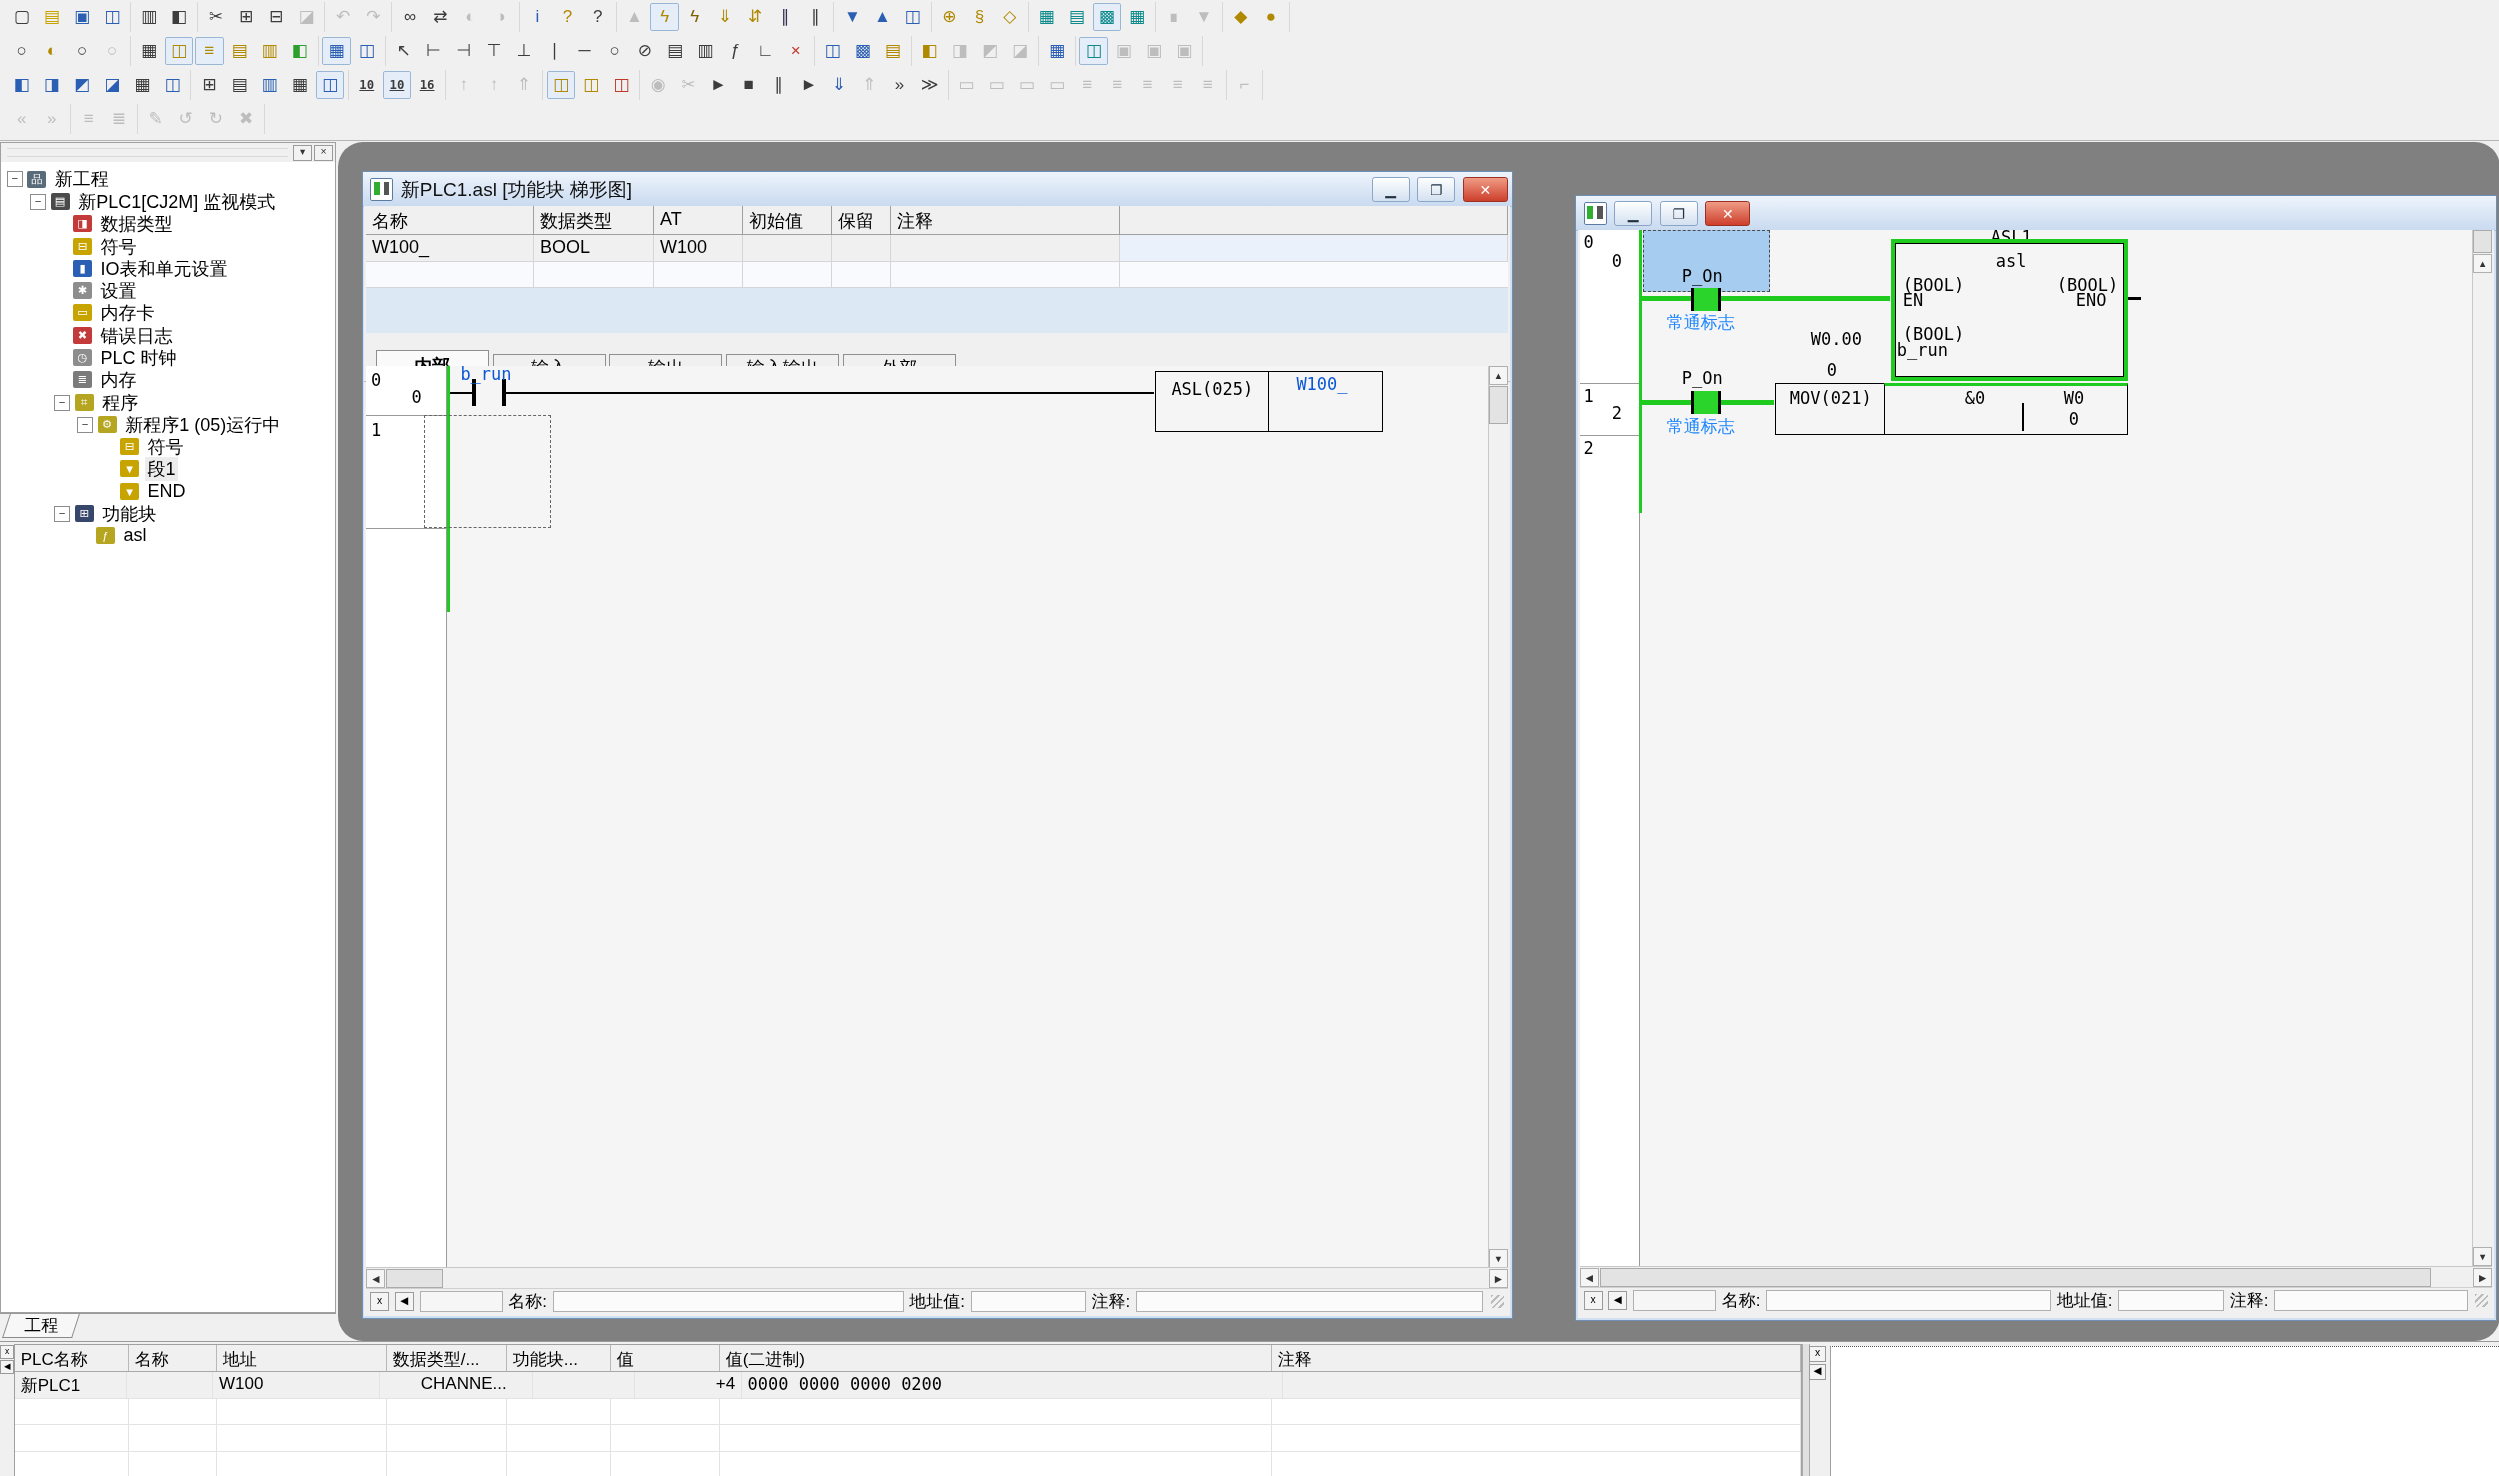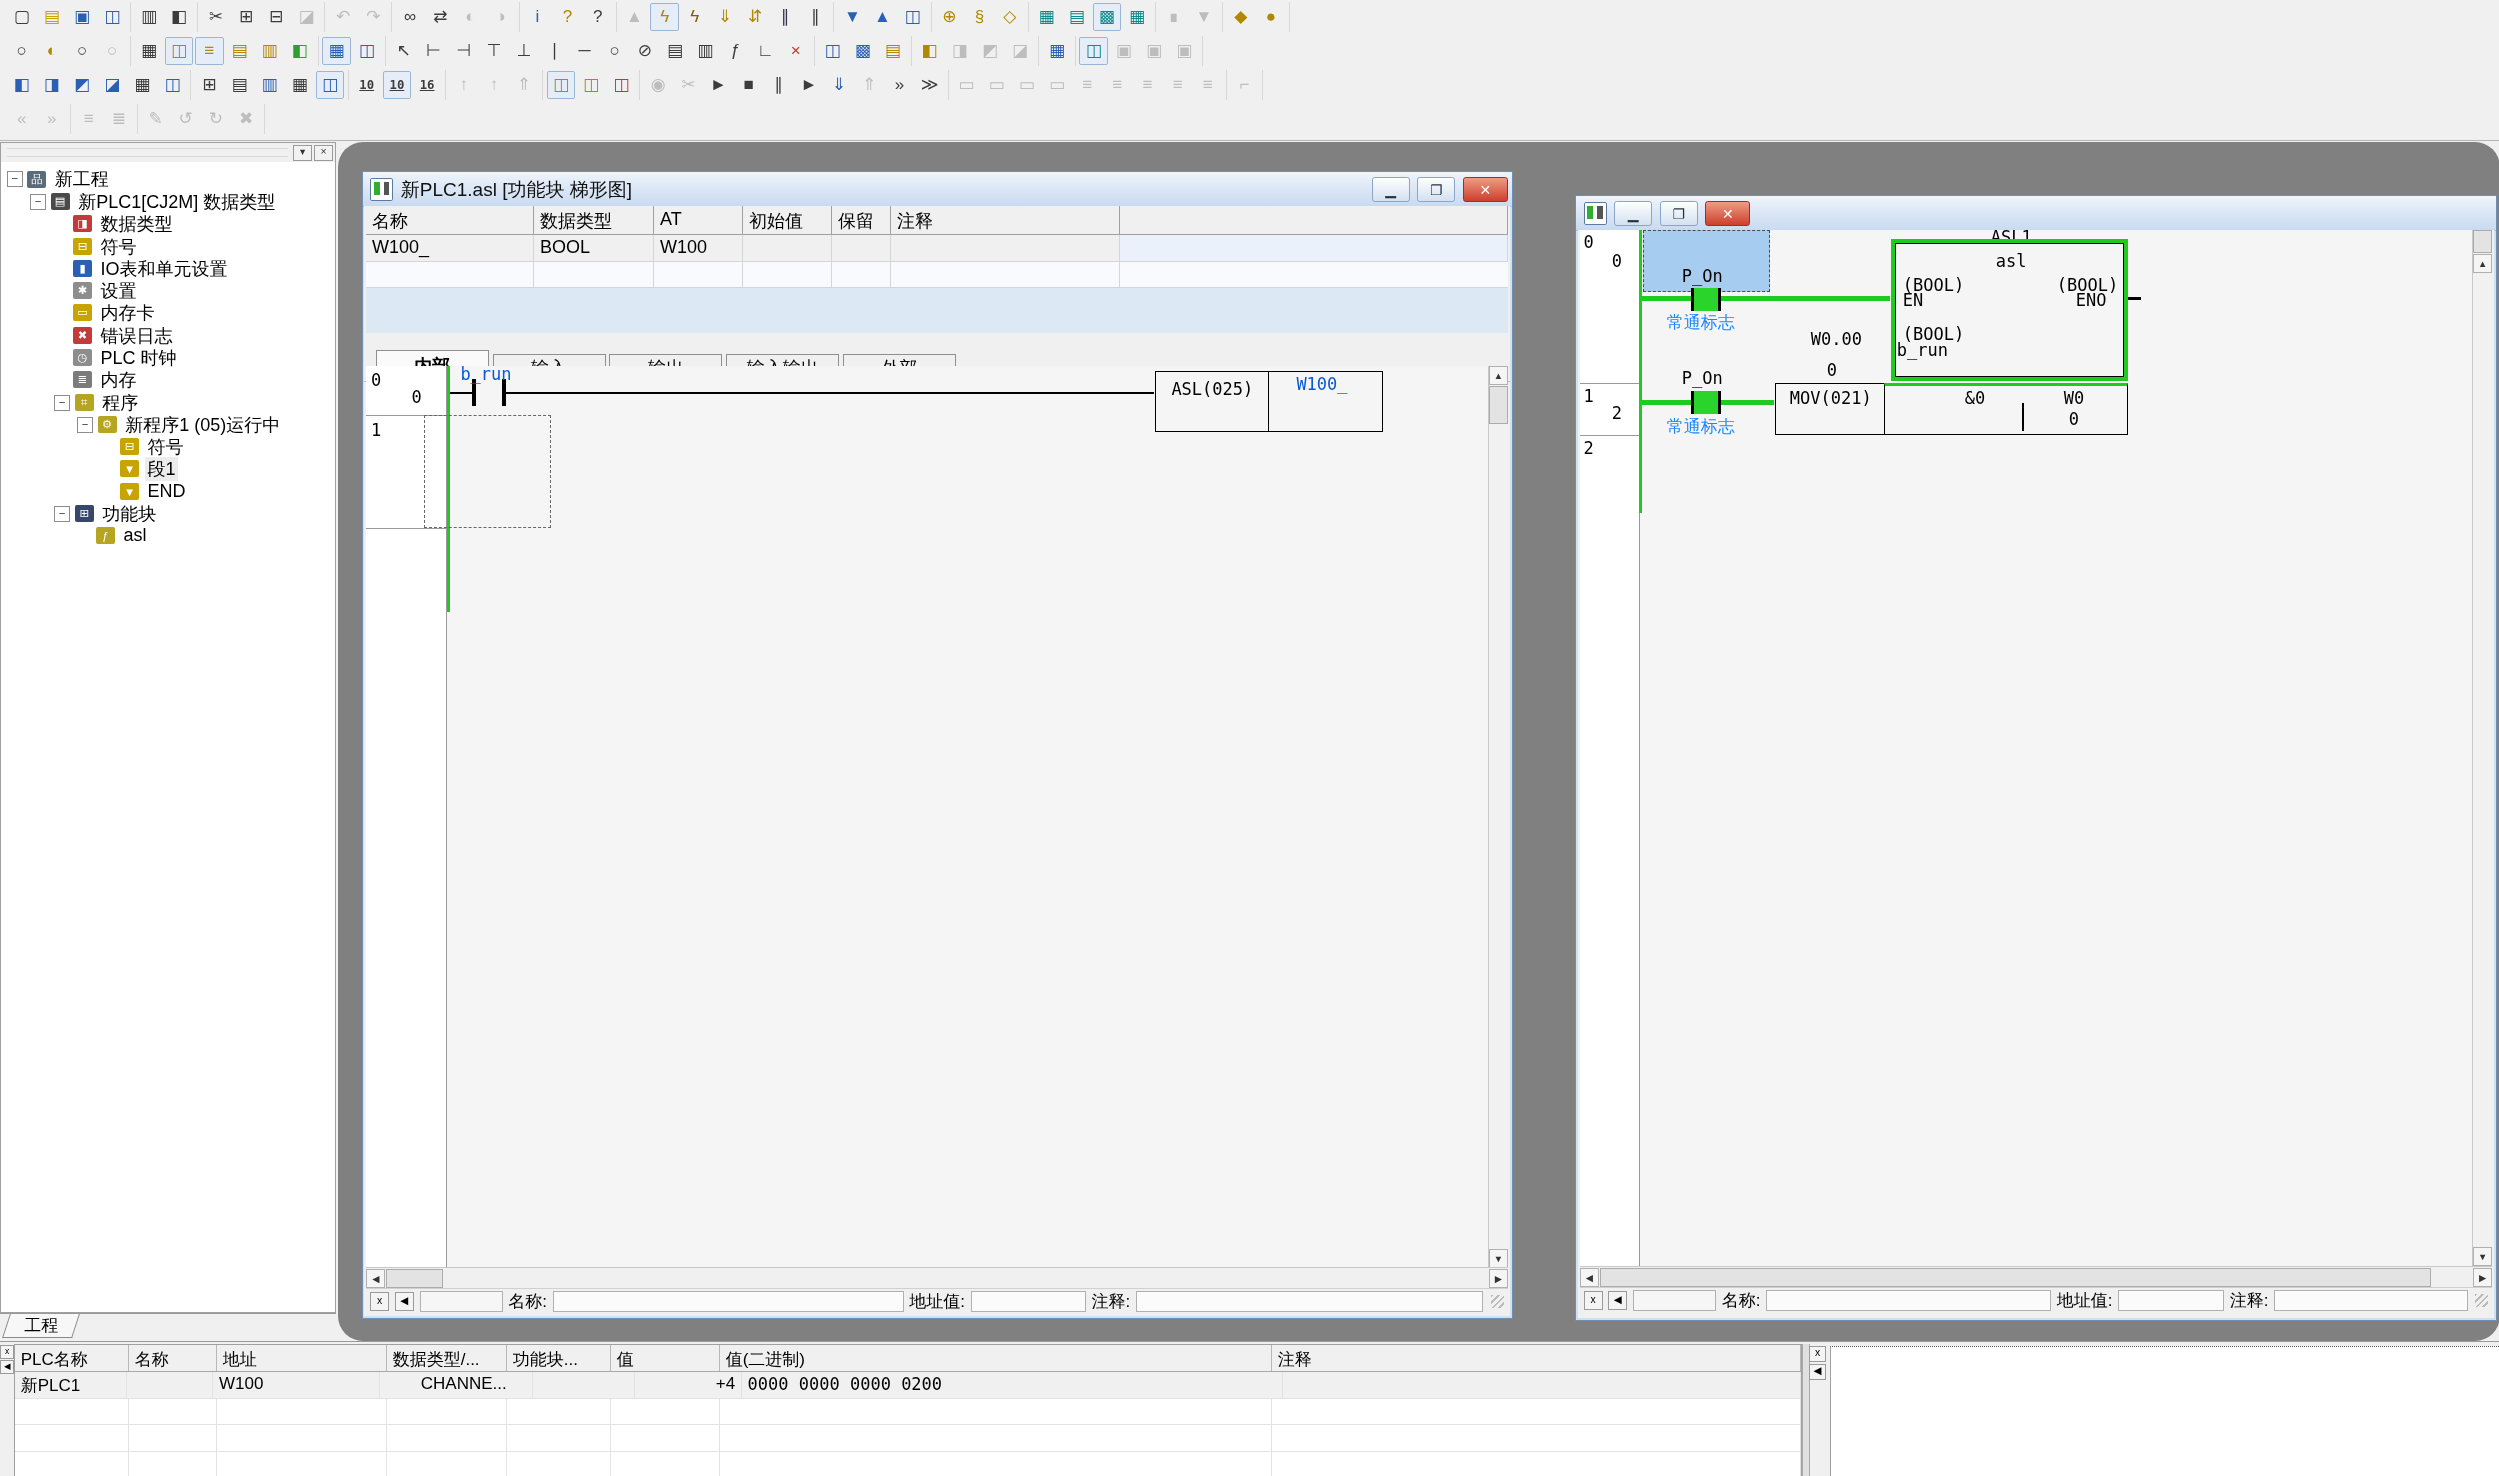--- a/index.html
+++ b/index.html
@@ -303,21 +303,21 @@
   </div>
   <div id="tree-body">
       <div class="tree-item" style="top: 5.7px; left: 5.7px;">
         <div class="tw-exp">−</div>
         <div class="tw-ico" style="background: rgb(90, 107, 122);">品</div>
         <div class="tree-label">新工程</div>
       </div>
       <div class="tree-item" style="top: 28px; left: 29px;">
         <div class="tw-exp">−</div>
         <div class="tw-ico" style="background: rgb(74, 74, 74);">▤</div>
-        <div class="tree-label">新PLC1[CJ2M] 数据类型</div>
+        <div class="tree-label">新PLC1[CJ2M] 监视模式</div>
       </div>
       <div class="tree-item" style="top: 50px; left: 53px;">
         <div style="width: 19px; flex: 0 0 auto;"></div>
         <div class="tw-ico" style="background: rgb(194, 58, 58);">◨</div>
         <div class="tree-label">数据类型</div>
       </div>
       <div class="tree-item" style="top: 73px; left: 53px;">
         <div style="width: 19px; flex: 0 0 auto;"></div>
         <div class="tw-ico" style="background: rgb(200, 164, 0);">⊟</div>
         <div class="tree-label">符号</div>

